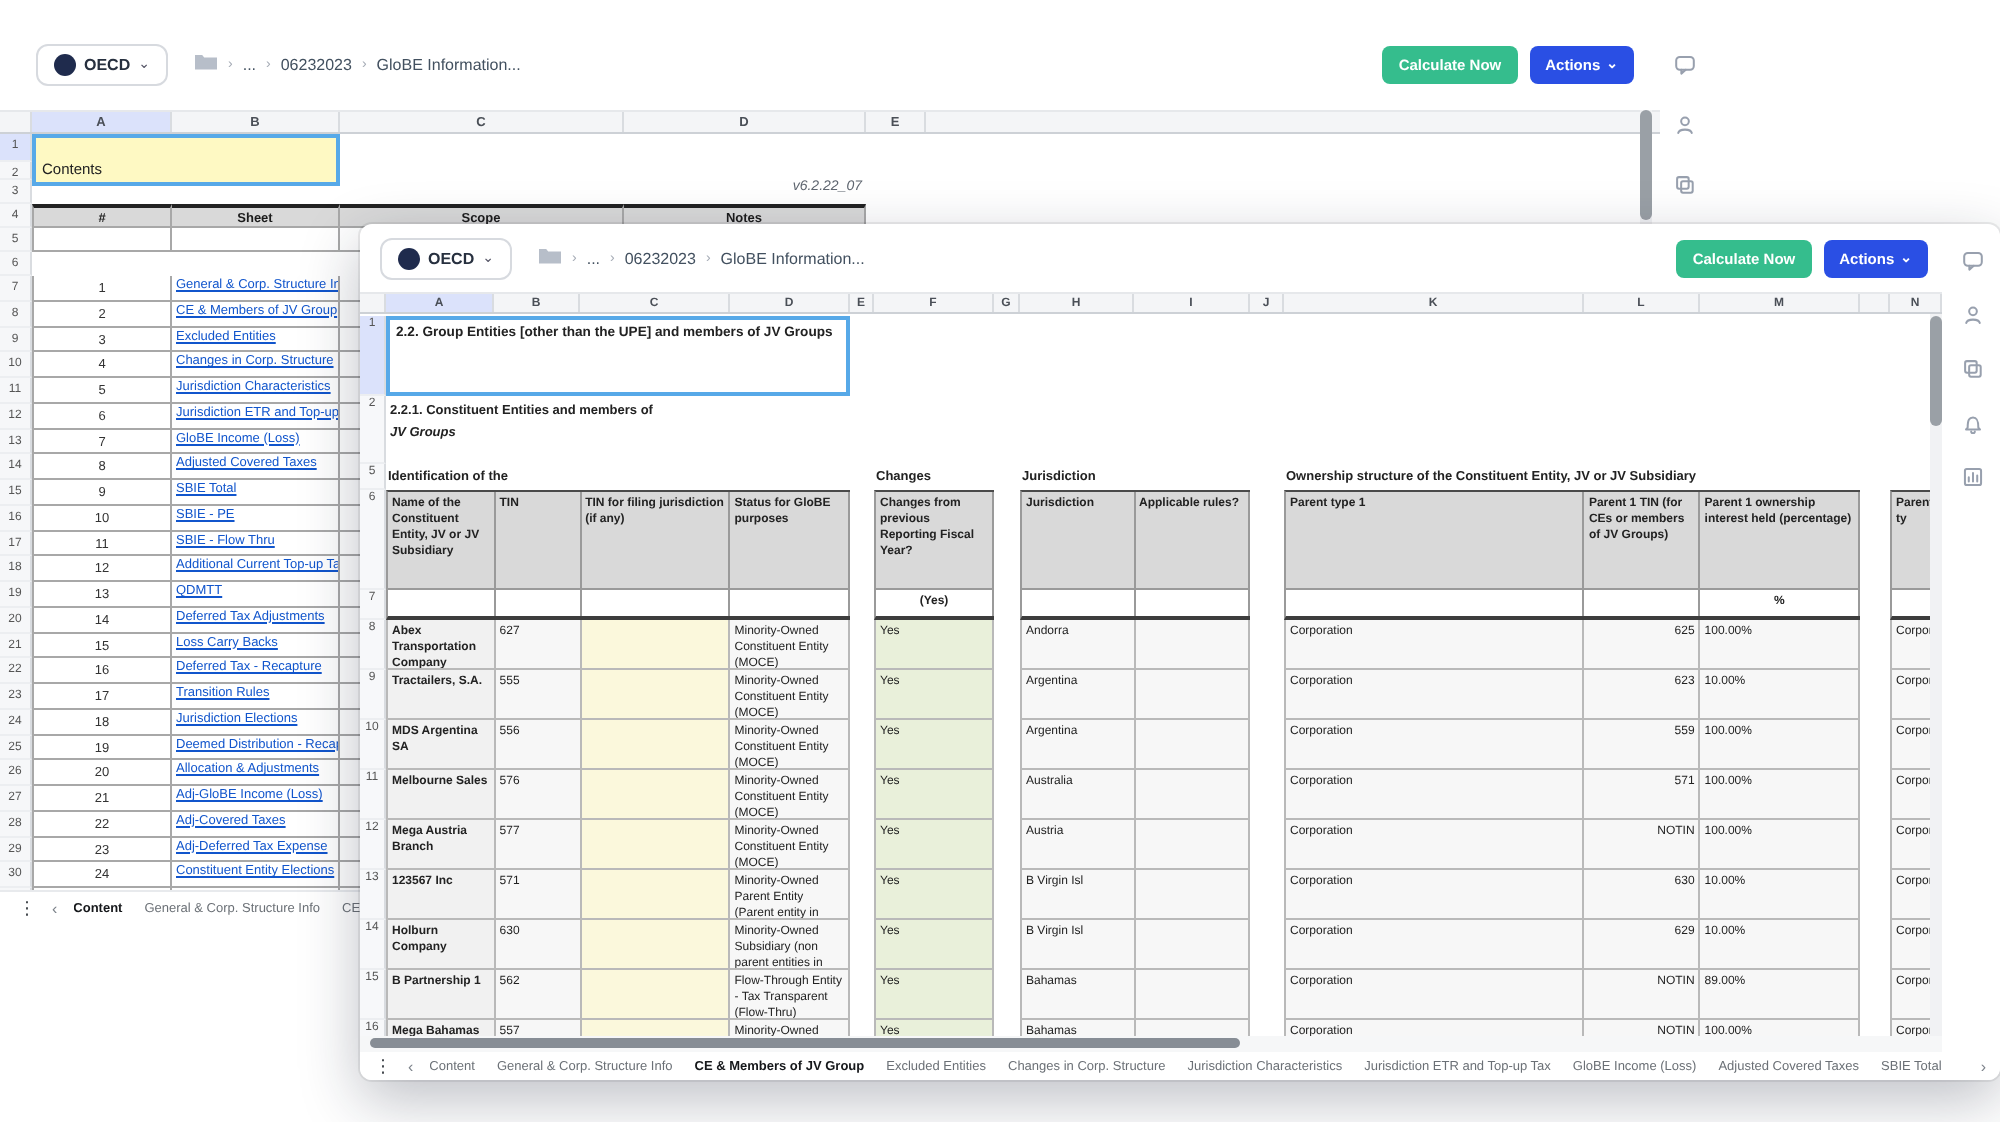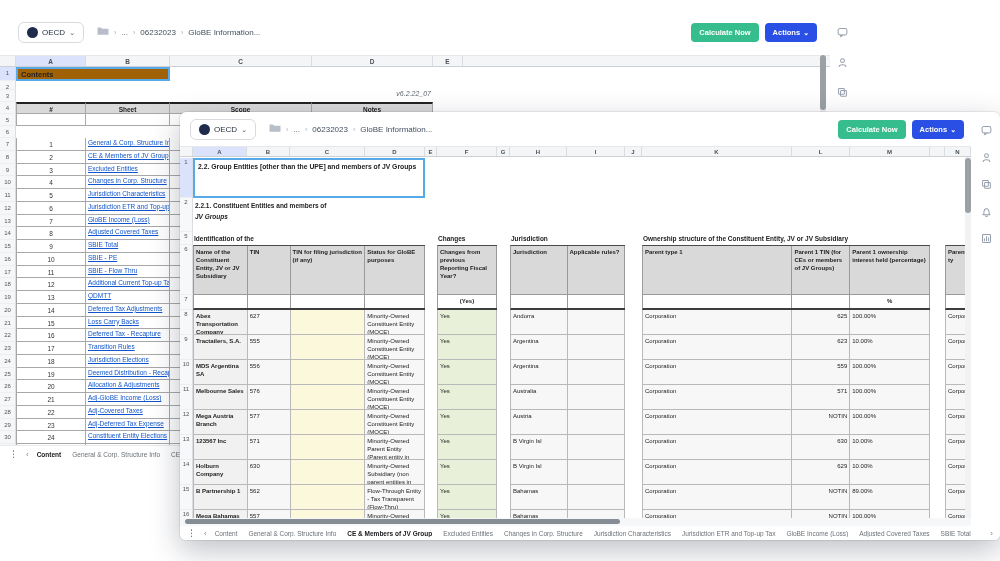--- a/index.html
+++ b/index.html
@@ -3,21 +3,21 @@
 <meta charset="utf-8">
 <style>
 *{box-sizing:border-box;margin:0;padding:0}
 html,body{width:1000px;height:561px}
 body{position:relative;font-family:"Liberation Sans",sans-serif;background:#fff;overflow:hidden;color:#222}
 
 .topbar{display:flex;align-items:center}
 #back-topbar{position:absolute;left:0;top:18px;width:830px;height:28px;padding-left:18px}
 .pill{display:flex;align-items:center;gap:4px;border:1px solid #d7dadf;border-radius:6px;height:21px;padding:0 8px;background:#fff}
 .logo{width:11px;height:11px;border-radius:50%;background:#1f2b4d;display:inline-block}
-.brand{font-size:8px;font-weight:normal;color:#27303f}
+.brand{font-size:8px;font-weight:bold;color:#27303f}
 .chev{font-size:7px;color:#556;line-height:1}
 .crumbs{display:flex;align-items:center;gap:5px;margin-left:13px;font-size:8px;color:#42505f;white-space:nowrap}
 .crumbs .sep{color:#a7adb7;font-size:7px}
 .crumbs .folder svg{width:12px;height:10px;fill:#b7bec9}
 .spacer{flex:1}
 .btn{height:19px;border-radius:4px;color:#fff;font-size:7.5px;font-weight:bold;padding:0 8px;border:none;display:flex;align-items:center;gap:3px;cursor:pointer;white-space:nowrap}
 .btn.green{background:var(--green-button)}
 .btn.blue{background:var(--blue-button)}
 .btn .chev{color:#fff}
 #back-topbar .btn{margin-left:6px}
@@ -31,21 +31,21 @@
 .b-body{position:absolute;left:0;top:12px;right:0;bottom:0}
 .b-body>div{position:absolute}
 .b-gut{left:0;width:16px;background:#f6f7f9;border-right:1px solid #d9dce0;border-bottom:1px solid #eceef1;font-size:6px;color:#555;text-align:center;line-height:12px}
 .b-gut.hl{background:#dbe2fb}
 .b-cell{font-size:6.5px;color:#1c1c1c;padding:1px 2px;background:#fff;border-right:1px solid #a8a8a8;border-bottom:1px solid #a8a8a8;overflow:hidden;white-space:nowrap}
 .b-cell.bl{border-left:1px solid #a8a8a8}
 .b-cell.hdr{border-top:2px solid #222;background:var(--header-grey);font-weight:bold;text-align:center;line-height:9px}
 .b-cell.num{text-align:center;line-height:11px;color:#333}
 .slink{color:var(--link-blue);text-decoration:underline;cursor:pointer}
 .b-version{font-size:7px;font-style:italic;color:#5f6670;text-align:right;padding-right:2px}
-.b-sel{border:2px solid var(--selection-border);background:#a16207;font-weight:bold;font-size:7.5px;padding:1px 3px;z-index:2}
+.b-sel{border:2px solid var(--selection-border);background:#fef9c3;font-weight:normal;font-size:7.5px;padding:11px 3px;z-index:2}
 #back-vscroll{position:absolute;left:820px;top:55px;width:6px;height:390px;background:#f1f2f4}
 #back-vthumb{position:absolute;left:0;top:0;width:6px;height:55px;background:#9aa0a6;border-radius:3px}
 
 .tabbar{position:absolute;display:flex;align-items:center;gap:8px;font-size:6.5px;color:#6b7076;background:#fff}
 #back-tabs{left:0;top:445px;width:830px;height:17px;padding-left:9px;border-top:1px solid #e8eaed}
 .kebab{color:#3a3f45;font-size:9px;cursor:pointer}
 .tchev{color:#7d838b;font-size:8px;cursor:pointer}
 .tabwrap{display:flex;gap:11px;overflow:hidden;white-space:nowrap;flex:1}
 .tab{color:#6b7076;cursor:pointer}
 .tab.active{color:#16181b;font-weight:bold}

